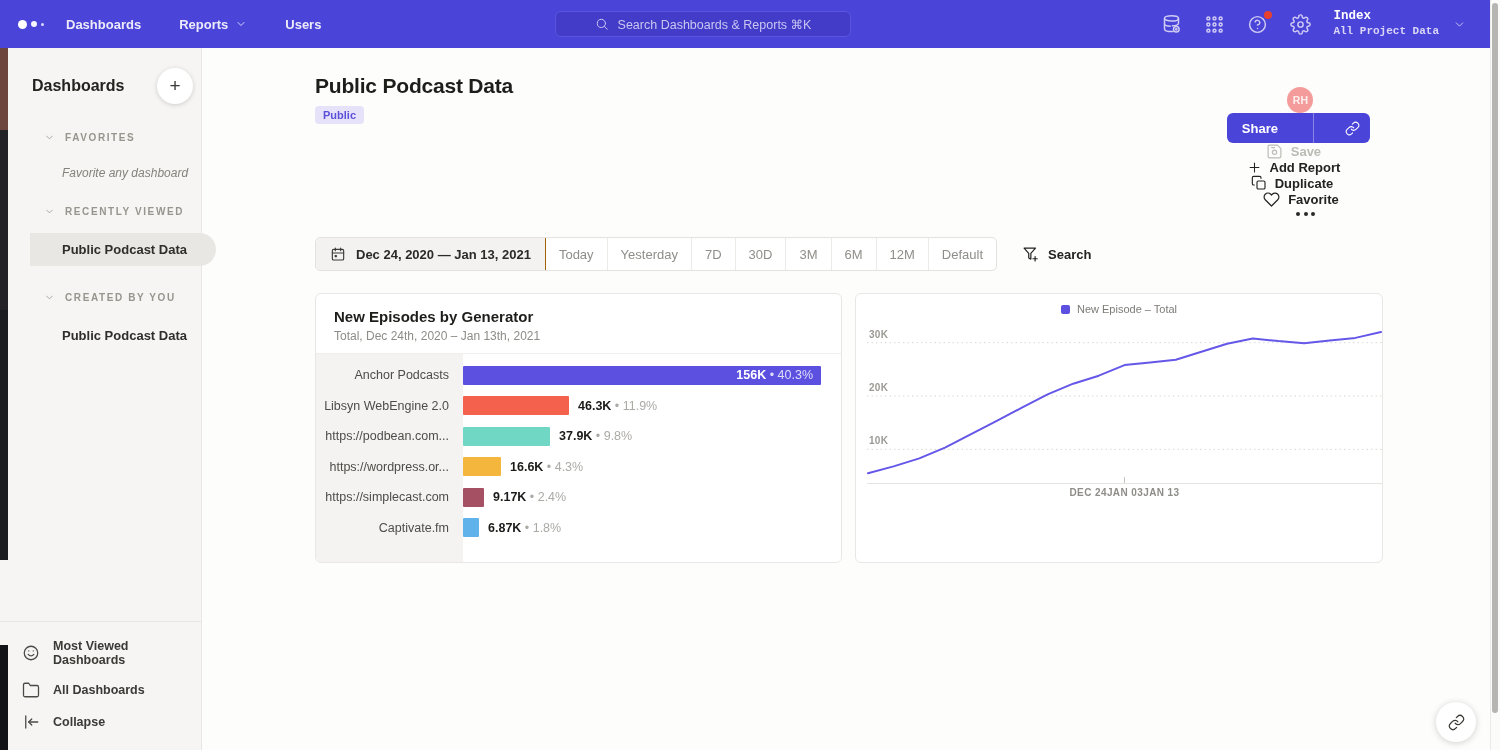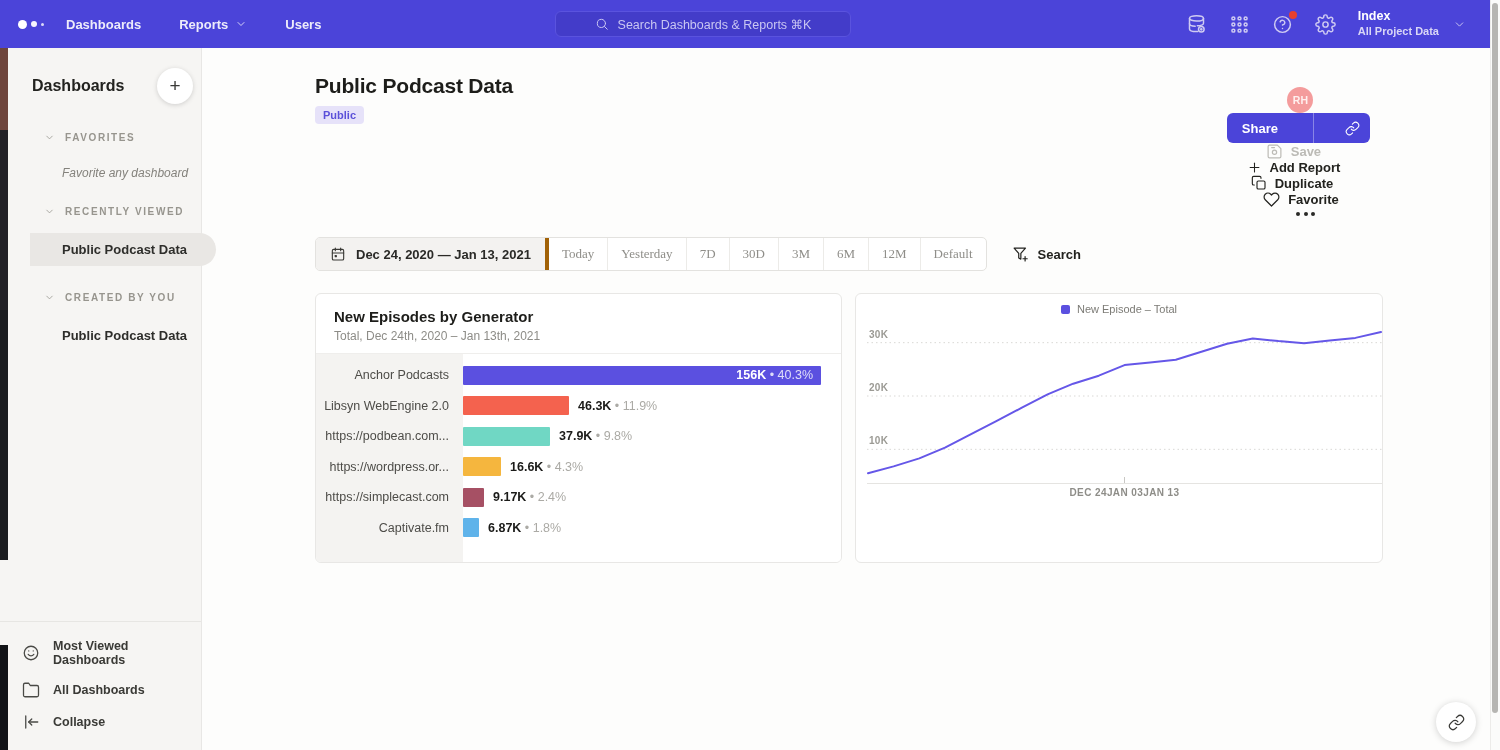--- a/index.html
+++ b/index.html
@@ -17,21 +17,21 @@
   .logo i:nth-child(2){width:6px;height:6px;opacity:.95;}
   .logo i:nth-child(3){width:3px;height:3px;opacity:.8;}
   .topnav{position:absolute;left:66px;top:0;height:48px;display:flex;gap:38px;align-items:center;}
   .nav-item{color:#EDEBFA;font-size:13px;font-weight:700;display:flex;gap:7px;align-items:center;cursor:pointer;}
   .search{position:absolute;left:555px;top:11px;width:296px;height:26px;background:#433CC9;
     border:1px solid #5A53DE;border-radius:6px;display:flex;align-items:center;justify-content:center;
     gap:9px;color:#C9C6F2;font-size:12.5px;box-sizing:border-box;cursor:text;}
   .top-right{position:absolute;right:24px;top:0;height:48px;display:flex;align-items:center;gap:22px;color:#CFCBF2;}
   .tb-ic{position:relative;cursor:pointer;}
   .tb-badge{position:absolute;top:-3px;right:-4px;width:8px;height:8px;border-radius:50%;background:#E8402F;}
-  .project{display:flex;align-items:center;gap:14px;cursor:pointer;}
+  .project{display:flex;align-items:center;gap:14px;cursor:pointer;font-family:Liberation Mono, monospace;}
   .proj-name{font-size:12.5px;font-weight:700;color:#FFFFFF;line-height:1.25;}
   .proj-scope{font-size:11px;font-weight:700;color:#D9D6F6;line-height:1.25;}
   
   .scrollbar{position:absolute;right:0;top:0;width:10px;height:750px;background:#FBFBFA;border-left:1px solid #ECEBE9;z-index:40;box-sizing:border-box;}
   .scroll-thumb{position:absolute;left:1px;top:3px;width:6px;height:710px;background:#B6B5B2;border-radius:3px;}
   
   .sidebar{position:absolute;left:0;top:48px;width:202px;height:702px;background:#F6F5F3;border-right:1px solid #E8E7E5;box-sizing:border-box;}
   .side-head{display:flex;align-items:center;justify-content:space-between;padding:20px 8px 0 32px;}
   .side-title{font-size:16px;font-weight:700;color:#22221F;}
   .plus-btn{width:36px;height:36px;border-radius:50%;background:#fff;box-shadow:0 1px 5px rgba(0,0,0,.16);
@@ -61,23 +61,23 @@
   .share-div{width:1px;background:rgba(255,255,255,.35);}
   .share-link{width:36px;display:flex;align-items:center;justify-content:center;color:#fff;}
   .action{display:flex;align-items:center;gap:8px;font-size:13px;font-weight:700;color:#23231F;cursor:pointer;}
   .action.disabled{color:#BCBBB6;cursor:default;}
   .mr25{margin-right:25px;} .mr28{margin-right:28px;} .mr10{margin-right:10px;}
   .more{display:flex;gap:3.5px;align-items:center;padding:4px;cursor:pointer;}
   .more i{width:4px;height:4px;border-radius:50%;background:#2A2A27;display:block;}
   
   .date-row{display:flex;align-items:center;margin-top:17px;gap:25px;}
   .range-bar{display:flex;align-items:stretch;height:32px;border:1px solid #E3E2DF;border-radius:5px;overflow:hidden;background:#fff;}
-  .range-date{display:flex;align-items:center;gap:10px;padding:0 14px;background:#F3F2F0;font-size:13px;font-weight:700;color:#2A2A27;border-right:4px solid #a16207;cursor:pointer;}
+  .range-date{display:flex;align-items:center;gap:10px;padding:0 14px;background:#F3F2F0;font-size:13px;font-weight:700;color:#2A2A27;border-right:1px solid #a16207;cursor:pointer;}
   .range-date .ic{color:#3A3A36;}
-  .preset{display:flex;align-items:center;padding:0 13px;font-size:13px;color:#8F8E89;border-right:1px solid #ECEBE8;cursor:pointer;font-family:Liberation Serif, serif;}
+  .preset{display:flex;align-items:center;padding:0 13px;font-size:13px;color:#8F8E89;border-right:1px solid #ECEBE8;cursor:pointer;}
   .preset:last-child{border-right:none;}
   .filter-btn{display:flex;align-items:center;gap:9px;font-size:13px;font-weight:700;color:#23231F;cursor:pointer;}
   
   .cards{display:flex;gap:13px;margin-top:22px;}
   .card{background:#fff;border:1px solid #E8E7E5;border-radius:6px;height:270px;box-sizing:border-box;overflow:hidden;}
   .card-bar{width:527px;} .card-line{width:528px;}
   .card-head{padding:14px 18px 10px;border-bottom:1px solid #EFEEEC;}
   .card-title{font-size:15px;font-weight:700;color:#1D1D1A;}
   .card-sub{font-size:12px;color:#8D8C87;margin-top:4px;}
   

